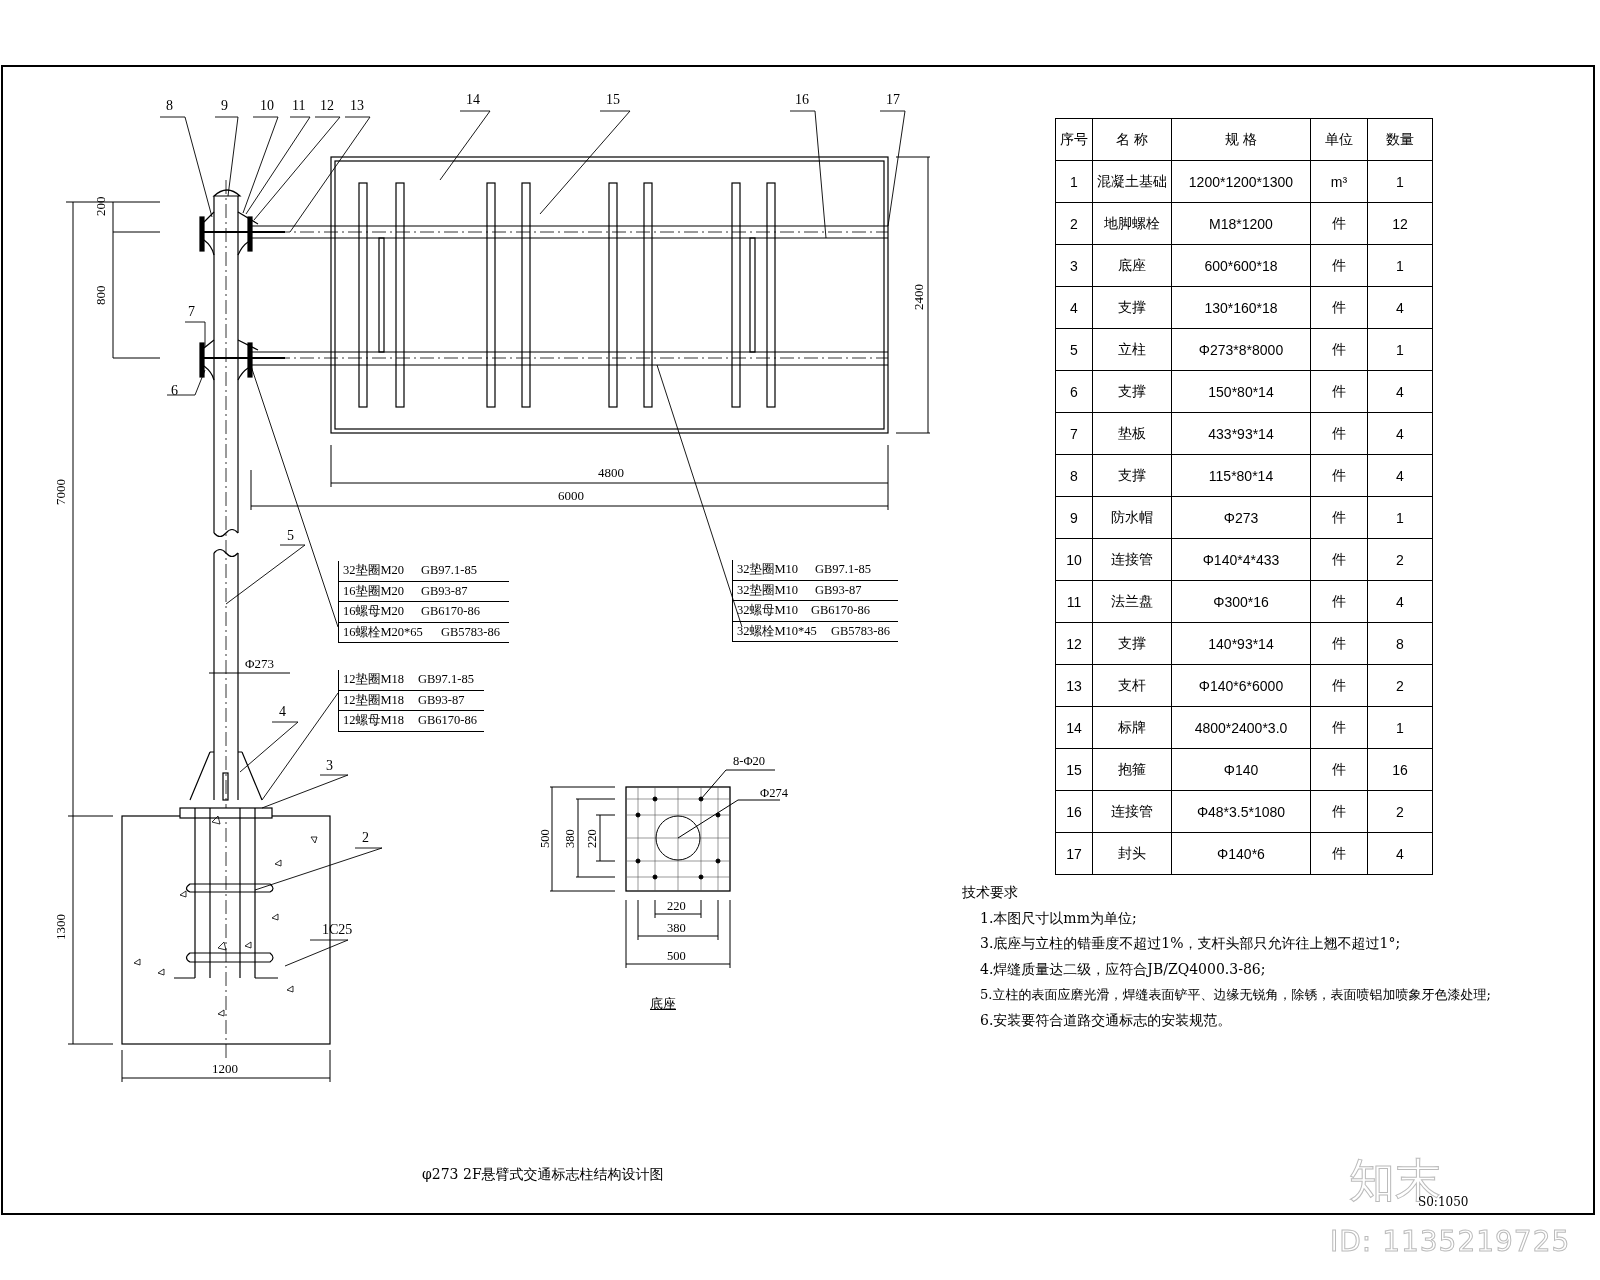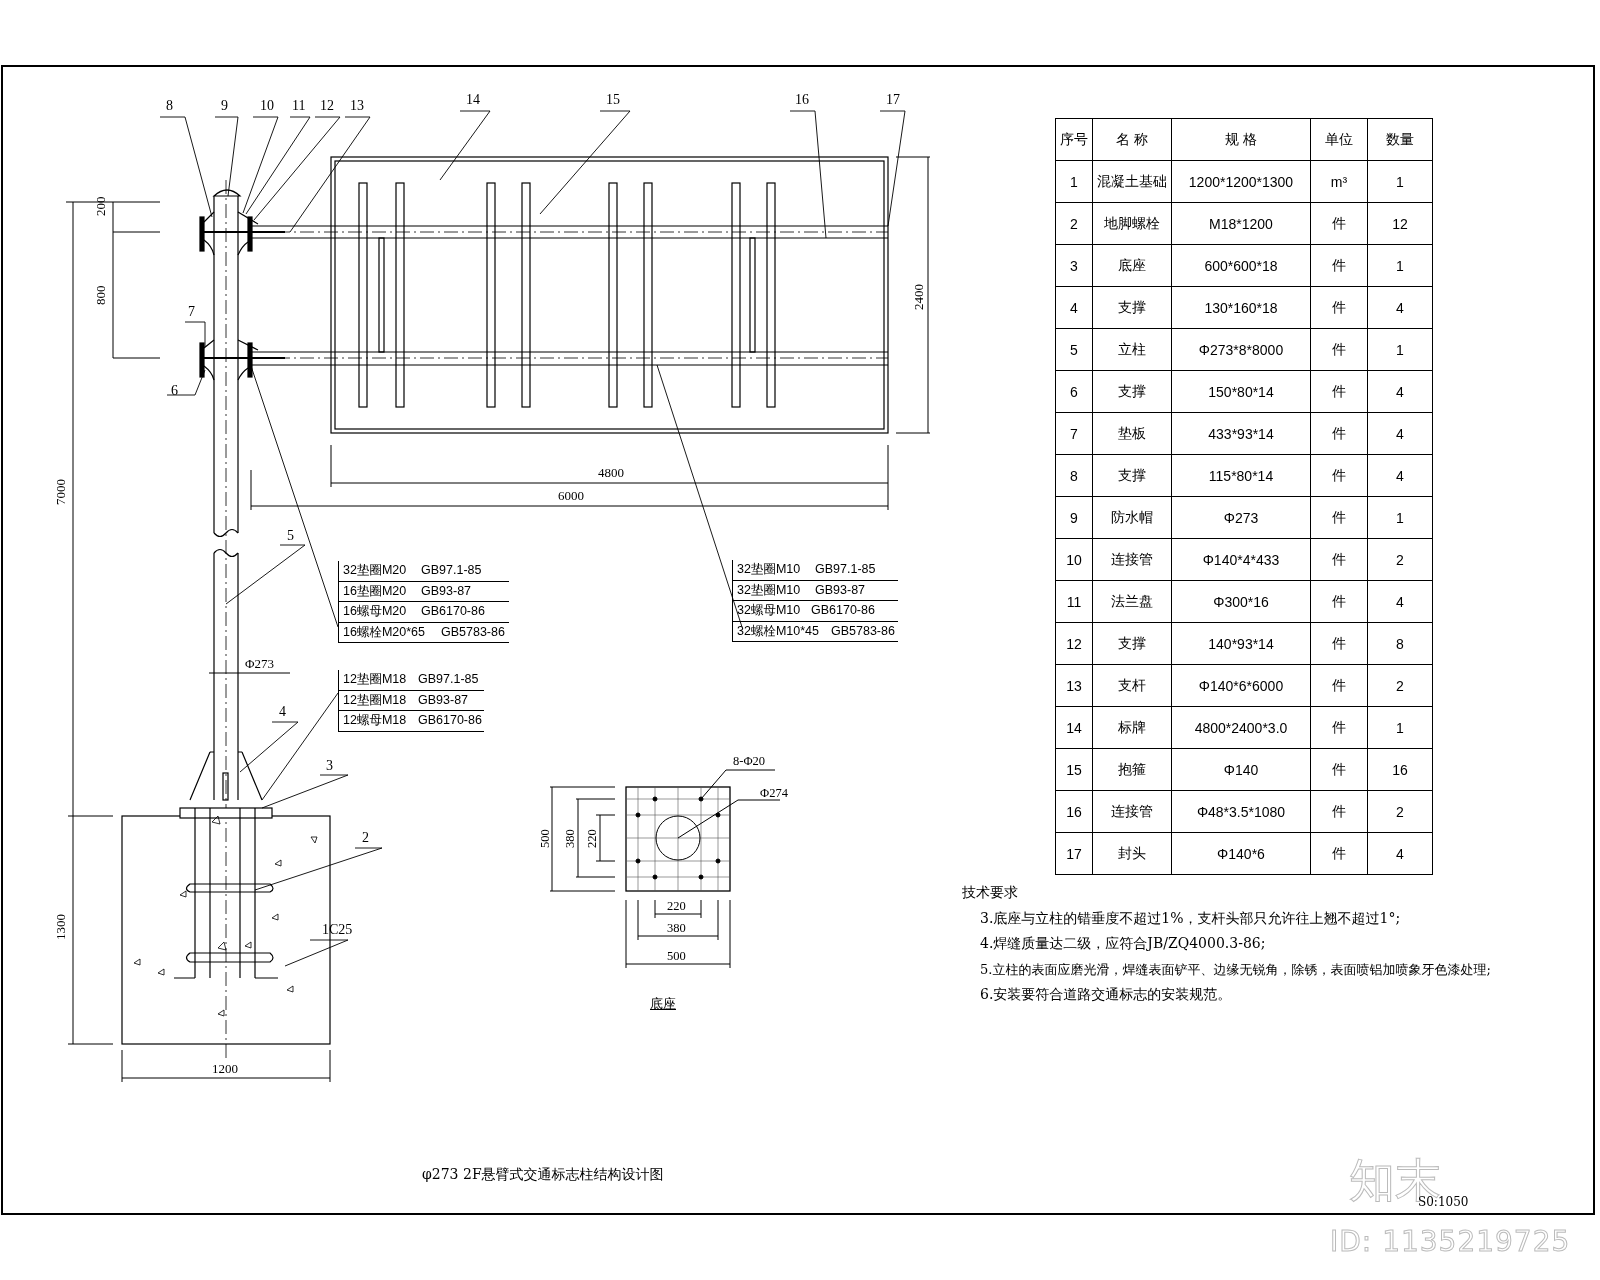--- a/index.html
+++ b/index.html
@@ -5,21 +5,21 @@
   html,body{margin:0;padding:0;background:#fff;}
   body{width:1600px;height:1280px;position:relative;overflow:hidden;font-family:"DejaVu Sans",sans-serif;color:#000;}
   #drawing{position:absolute;left:0;top:0;width:1600px;height:1280px;}
   .t{font-family:"Liberation Serif","DejaVu Serif",serif;fill:#000;}
   .tbl{position:absolute;left:1055px;top:118px;border-collapse:collapse;font-family:Liberation Sans, sans-serif;font-size:14px;}
   .tbl td,.tbl th{border:1.3px solid #000;height:41px;padding:0;text-align:center;font-weight:normal;}
   .tbl .c0{width:36px}.tbl .c1{width:78px}.tbl .c2{width:138px}.tbl .c3{width:56px}.tbl .c4{width:64px}
   .notes{position:absolute;left:962px;top:880px;font-family:"DejaVu Serif",serif;font-size:14px;line-height:25.5px;}
   .notes .h{margin-left:0}
   .notes .i{margin-left:18px;white-space:nowrap}
-  .callout{position:absolute;font-family:Liberation Sans, sans-serif;font-size:12.5px;line-height:19.5px;}
+  .callout{position:absolute;font-family:Liberation Serif, serif;font-size:12.5px;line-height:19.5px;}
   .callout div{border-bottom:1.2px solid #000;white-space:nowrap;padding-left:4px;}
   .callout div span{display:inline-block;}
   .ttl{position:absolute;left:422px;top:1166px;font-family:"DejaVu Serif",serif;font-size:14px;}
   .scale{position:absolute;left:1418px;top:1195px;font-family:"DejaVu Serif",serif;font-size:12px;}
   .wm-logo{position:absolute;left:1349px;top:1150px;font-family:"DejaVu Sans",sans-serif;font-size:46px;color:transparent;-webkit-text-stroke:1px #bbb;}
   .wm-id{position:absolute;left:1330px;top:1225px;font-family:"DejaVu Sans",sans-serif;font-size:28px;color:transparent;-webkit-text-stroke:1px #bbb;letter-spacing:1px;}
   .base-label{position:absolute;left:650px;top:995px;font-family:"DejaVu Serif",serif;font-size:13px;text-decoration:underline;}
 </style>
 </head>
 <body>
@@ -378,20 +378,21 @@
         <td>封头</td>
         <td>Φ140*6</td>
         <td>件</td>
         <td>4</td>
       </tr>
     </tbody>
 </table>
 
 <div class="notes">
   <div class="h">技术要求</div>
+  <div class="i">1.本图尺寸以mm为单位;</div>
   <div class="i">3.底座与立柱的错垂度不超过1%，支杆头部只允许往上翘不超过1°;</div>
   <div class="i">4.焊缝质量达二级，应符合JB/ZQ4000.3-86;</div>
   <div class="i" style="font-size:13px">5.立柱的表面应磨光滑，焊缝表面铲平、边缘无锐角，除锈，表面喷铝加喷象牙色漆处理;</div>
   <div class="i">6.安装要符合道路交通标志的安装规范。</div>
 </div>
 
 <div class="ttl">φ273 2F悬臂式交通标志柱结构设计图</div>
 <div class="wm-logo">知末</div>
 <div class="scale">S0:1050</div>
 <div class="wm-id">ID: 1135219725</div>

